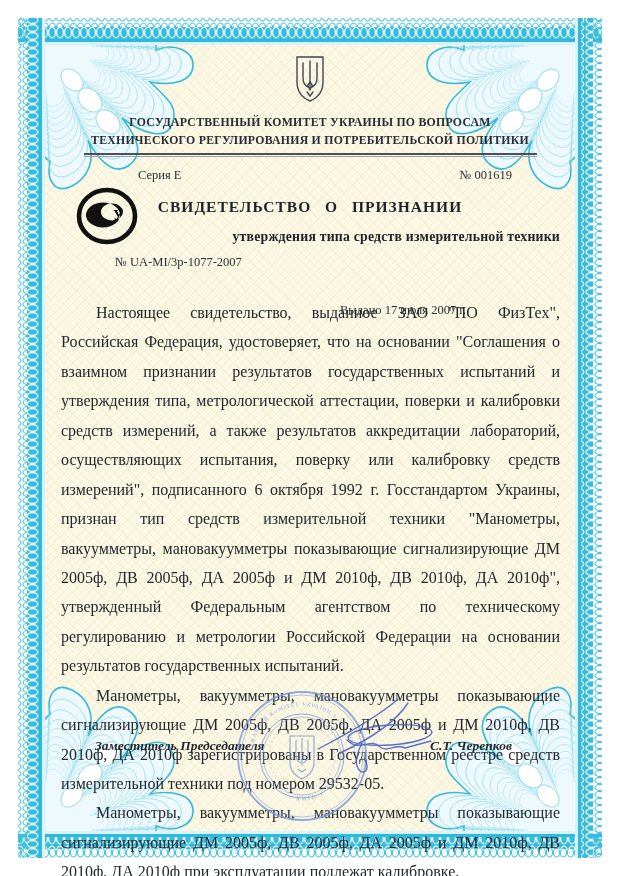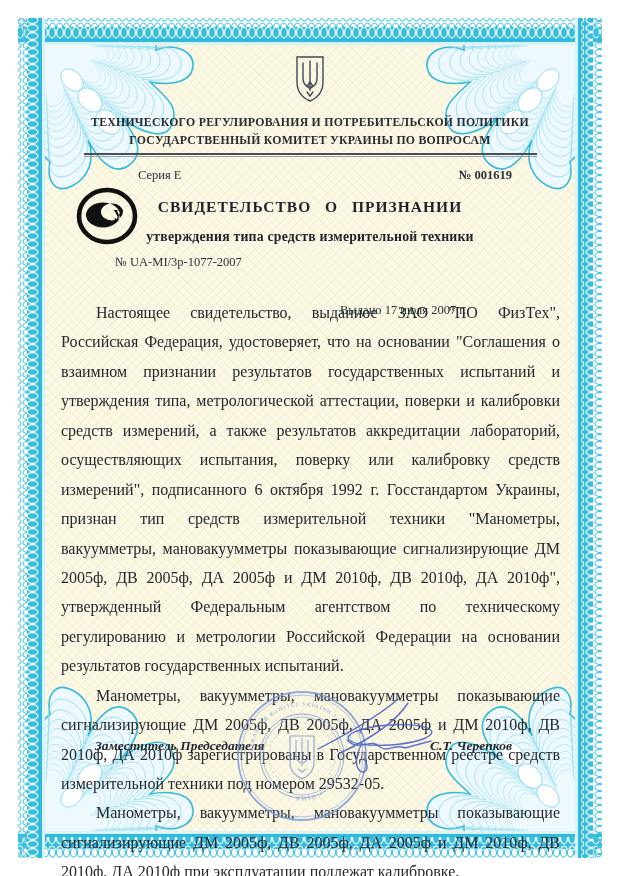--- a/index.html
+++ b/index.html
@@ -37,30 +37,30 @@
     text-align:center; font-weight:bold; font-size:11.8px; line-height:1.55;
     letter-spacing:.25px; color:#272c35;
   }
 
   .rule { position:absolute; left:84px; top:153px; width:453px; }
   .rule .r1 { height:2px; background:#4b5058; }
   .rule .r2 { height:1px; background:#9ba1ab; margin-top:1px; }
 
   .series-row { position:absolute; left:60px; top:168px; width:500px; font-size:12.5px; color:#2b2f37; }
   .series-row .series { position:absolute; left:78px; }
-  .series-row .number { position:absolute; right:48px;font-weight:bold; }
+  .series-row .number { position:absolute; right:48px; }
 
   .mark { position:absolute; left:74px; top:186px; }
 
   .title {
     position:absolute; left:60px; top:198px; width:500px; text-align:center;
     font-weight:bold; font-size:15.5px; letter-spacing:1px; word-spacing:9px; color:#1e222a;
   }
   .subtitle {
-    position:absolute; left:60px; top:229px; width:500px; text-align:center;
+    position:absolute; left:60px; top:229px; width:500px; text-align:right;
     font-weight:bold; font-size:13.8px; letter-spacing:.2px; color:#1e222a;
   }
 
   .num-row { position:absolute; left:60px; top:255px; width:500px; font-size:12.5px; color:#2b2f37; }
   .num-row .docnum { position:absolute; left:55px; }
   .num-row .issued { position:absolute; left:280px;margin-top:48px; }
 
   .body-text {
     position:absolute; left:61px; top:298px; width:499px;
     font-size:16px; line-height:1.84; text-align:justify; color:#23272e;
@@ -181,22 +181,22 @@
         <path d="M 5 3 H 31 V 28 C 31 38 25 44 18 47 C 11 44 5 38 5 28 Z"></path>
         <path d="M 11 9 V 24 C 11 30 14 32 16 33"></path>
         <path d="M 25 9 V 24 C 25 30 22 32 20 33"></path>
         <path d="M 18 7 V 36"></path>
         <path d="M 15 38 L 18 42 L 21 38"></path>
         <path d="M 18 28 l 2.5 3.5 L 18 35 l -2.5 -3.5 Z"></path>
       </g>
     </svg>
 
     <div class="issuer">
+      <div>ГОСУДАРСТВЕННЫЙ КОМИТЕТ УКРАИНЫ ПО ВОПРОСАМ</div>
       <div>ТЕХНИЧЕСКОГО РЕГУЛИРОВАНИЯ И ПОТРЕБИТЕЛЬСКОЙ ПОЛИТИКИ</div>
-      <div>ГОСУДАРСТВЕННЫЙ КОМИТЕТ УКРАИНЫ ПО ВОПРОСАМ</div>
     </div>
 
     <div class="rule">
       <div class="r1"></div>
         <div class="r2"></div>
     </div>
 
     <div class="series-row">
       <span class="series">Серия Е</span>
       <span class="number">№ 001619</span>

